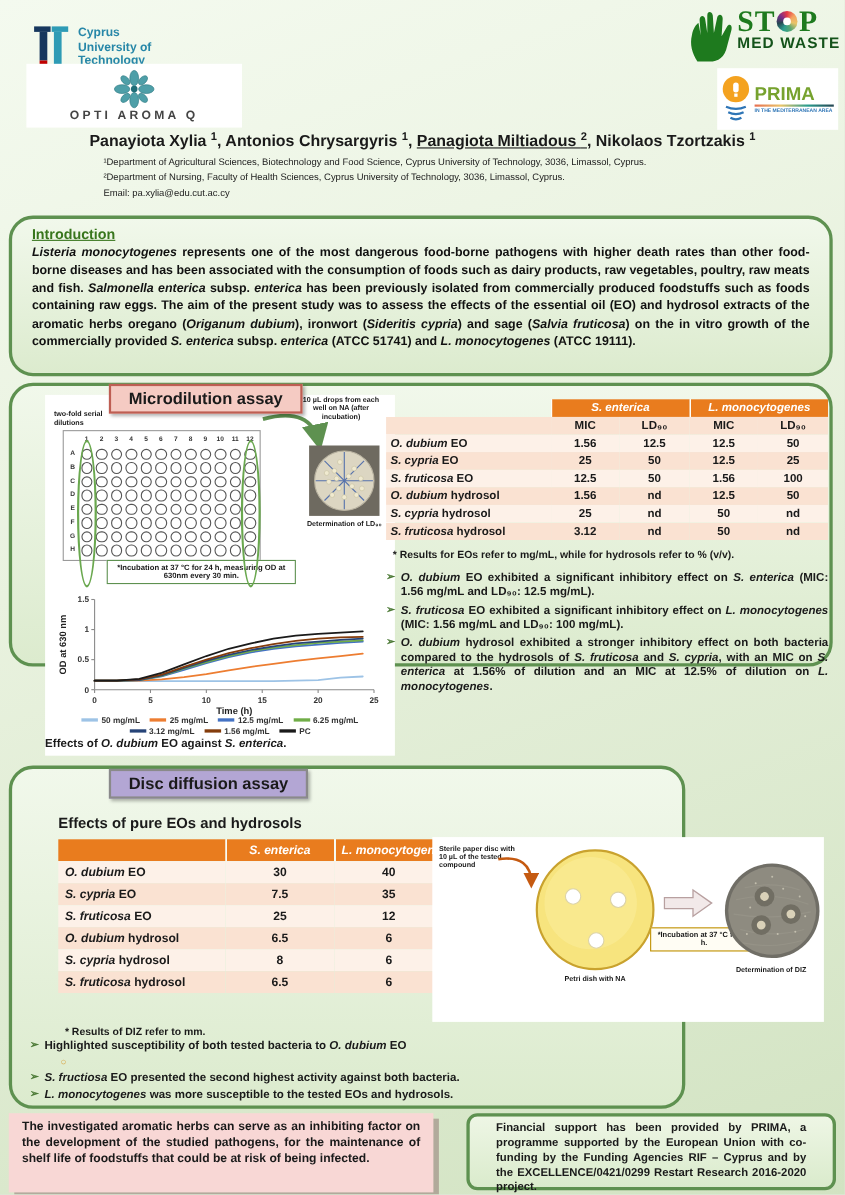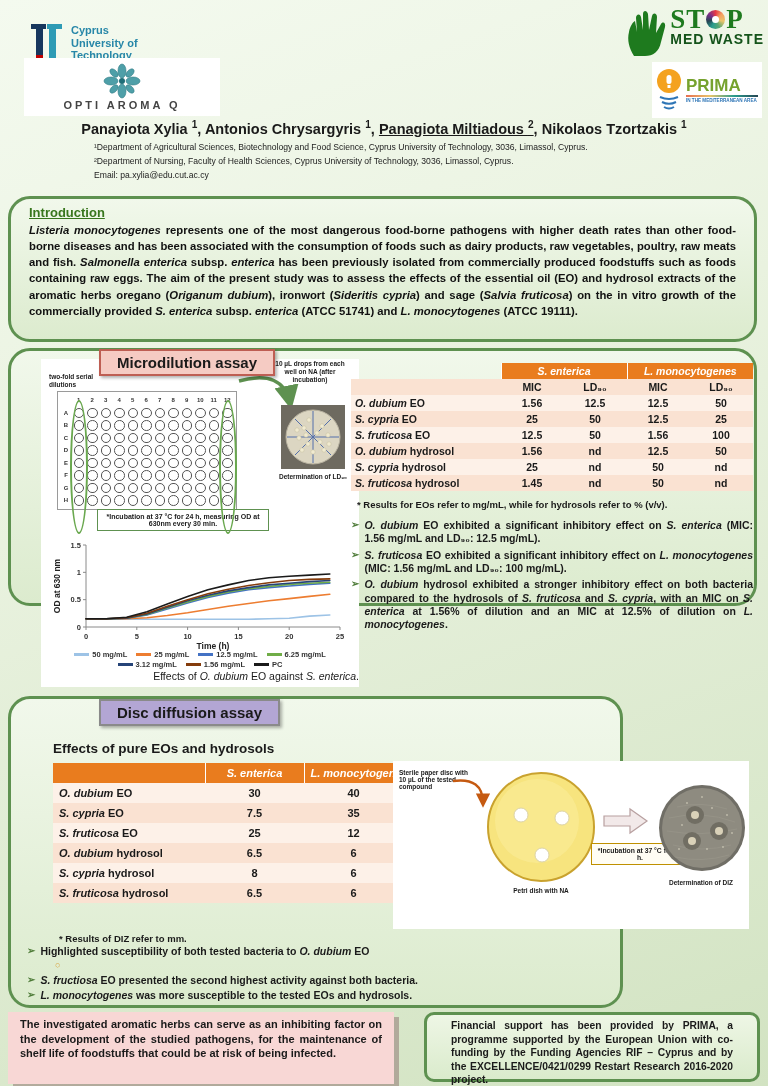--- a/index.html
+++ b/index.html
@@ -57,21 +57,21 @@
   .petri-photo{position:absolute;left:240px;top:46px;width:64px;height:64px;background:#6E6A60;
     display:flex;align-items:center;justify-content:center;}
   .petri-cap{position:absolute;left:224px;top:114px;width:96px;text-align:center;font-size:6.5px;font-weight:bold;}
   .incub-note{position:absolute;left:56px;top:150px;width:172px;background:#fff;border:1.5px solid #5E9150;
     font-size:7px;font-weight:bold;text-align:center;padding:3px 4px;box-sizing:border-box;}
   #growth-chart{position:absolute;left:9px;top:180px;}
   .legend{position:absolute;left:0;top:291px;width:318px;display:flex;flex-direction:column;align-items:center;gap:1px;}
   .legend-row{display:flex;gap:9px;justify-content:center;}
   .legend-item{display:flex;align-items:center;gap:3px;font-size:7.5px;font-weight:bold;color:#333;}
   .legend-swatch{width:15px;height:2.5px;}
-  .chart-cap{position:absolute;left:0;top:311px;width:318px;text-align:right;font-size:10.5px;font-weight:normal;}
+  .chart-cap{position:absolute;left:0;top:311px;width:318px;text-align:left;font-size:10.5px;font-weight:bold;}
   
   .micro-right{position:absolute;left:340px;top:12px;width:402px;}
   table.tbl{border-collapse:collapse;table-layout:fixed;width:100%;}
   .tbl td,.tbl th{padding:2px 4px;font-size:10.5px;overflow:hidden;white-space:nowrap;}
   .th-group{background:#E97C1E;color:#fff;font-style:italic;font-weight:bold;text-align:center;
     font-size:11px;border-left:1.5px solid #fff;}
   .blank-cell{background:transparent;}
   .row-light{background:#FDF1E8;}
   .row-dark{background:#FAE2D2;}
   .lbl-cell{font-weight:bold;text-align:left;padding-left:6px;}
@@ -484,21 +484,21 @@
             </tr>
             <tr class="row-light">
               <td class="lbl-cell"><i>S. cypria</i> hydrosol</td>
               <td class="val-cell">25</td>
               <td class="val-cell">nd</td>
               <td class="val-cell">50</td>
               <td class="val-cell">nd</td>
             </tr>
             <tr class="row-dark">
               <td class="lbl-cell"><i>S. fruticosa</i> hydrosol</td>
-              <td class="val-cell">1.45</td>
+              <td class="val-cell">3.12</td>
               <td class="val-cell">nd</td>
               <td class="val-cell">50</td>
               <td class="val-cell">nd</td>
             </tr>
           </tbody>
         </table>
       <div class="micro-foot">* Results for EOs refer to mg/mL, while for hydrosols refer to % (v/v).</div>
       <div class="micro-bullets" id="micro-bullets">
           <div class="bullet">
             <span class="barrow">➢</span>

